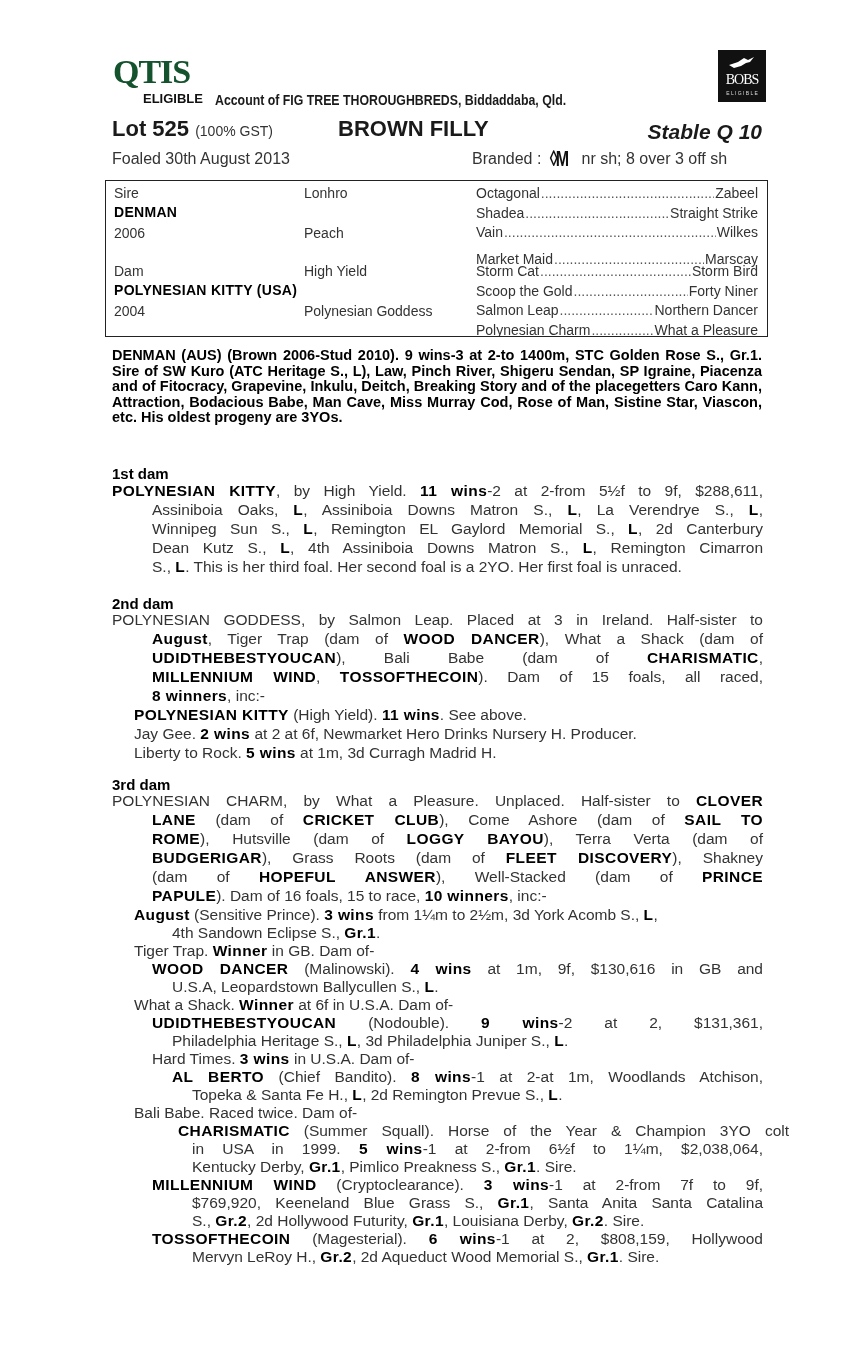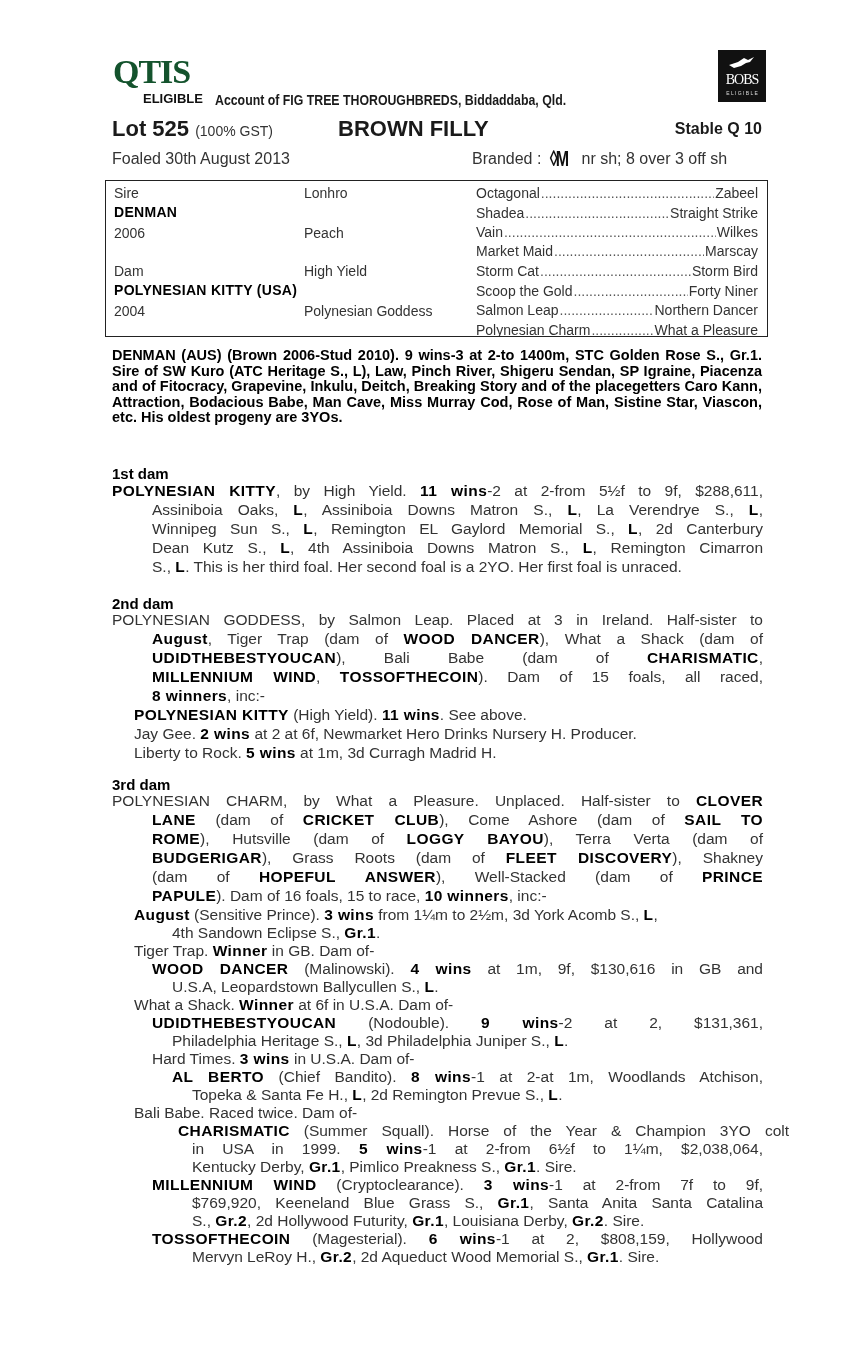--- a/index.html
+++ b/index.html
@@ -11,21 +11,21 @@
   .qtis-elig { position:absolute; left:30px; top:36px; font-size:13px; font-weight:bold; color:#111; letter-spacing:0px; }
   .logo-bobs { left:718px; top:50px; width:48px; height:52px; background:#111; }
   .bobs-word { position:absolute; left:0; width:48px; top:22px; text-align:center; color:#fff; font-family:"Liberation Serif", serif; font-size:14px; letter-spacing:-1px; }
   .bobs-sub { position:absolute; left:0; width:48px; top:40px; text-align:center; color:#ddd; font-size:5px; }
   .bobs-bird { position:absolute; left:10px; top:6px; }
   .account { left:215px; top:92px; font-size:14px; font-weight:bold; transform:scaleX(0.88); transform-origin:left; white-space:nowrap; }
   .lot-row { left:112px; top:116px; width:650px; height:28px; }
   .lot { position:absolute; left:0; top:0; font-size:22px; font-weight:bold; }
   .gst { font-size:14px; font-weight:normal; color:#333;margin-top:44px; }
   .colour { position:absolute; left:226px; top:0; font-size:22px; font-weight:bold; }
-  .stable { position:absolute; right:0; top:4px; font-size:16px; font-weight:bold; }
+  .stable { position:absolute; right:0; top:4px; font-size:21px; font-weight:bold;font-style:italic; }
   .foaled { left:112px; top:150px; font-size:16px; color:#333; }
   .branded { left:472px; top:150px; font-size:16px; color:#333; white-space:nowrap; }
   .brand-mark { display:inline-block; font-weight:bold; font-size:16px; letter-spacing:-2px; color:#111; margin:0 10px 0 4px; transform:scaleY(1.4); }
   .ped { left:105px; top:180px; width:663px; height:157px; border:1.5px solid #222; box-sizing:border-box; }
   .pc { position:absolute; font-size:14px; color:#333; white-space:nowrap; }
   .pbold { position:absolute; font-size:14px; font-weight:900; color:#000; white-space:nowrap; letter-spacing:0.3px; }
   .gg { position:absolute; left:370px; width:282px; font-size:14px; color:#333; display:flex; white-space:nowrap; }
   .gg .dots { flex:1; overflow:hidden; margin:0 1px; }
   .gg .dots::before { content:"................................................................................................"; color:#555; letter-spacing:0px; }
   .sire-para { left:112px; top:348px; width:650px; font-size:14.5px; font-weight:900; line-height:15.5px; text-align:justify; color:#000; }
@@ -84,21 +84,21 @@
   <div class="gg" style="top:23.5px">
       <span>Shadea</span>
       <span class="dots"></span>
       <span>Straight Strike</span>
     </div>
   <div class="gg" style="top:43px">
       <span>Vain</span>
       <span class="dots"></span>
       <span>Wilkes</span>
     </div>
-  <div class="gg" style="top:62px">
+  <div class="gg" style="top:70px">
       <span>Market Maid</span>
       <span class="dots"></span>
       <span>Marscay</span>
     </div>
   <div class="gg" style="top:82px">
       <span>Storm Cat</span>
       <span class="dots"></span>
       <span>Storm Bird</span>
     </div>
   <div class="gg" style="top:101.5px">

